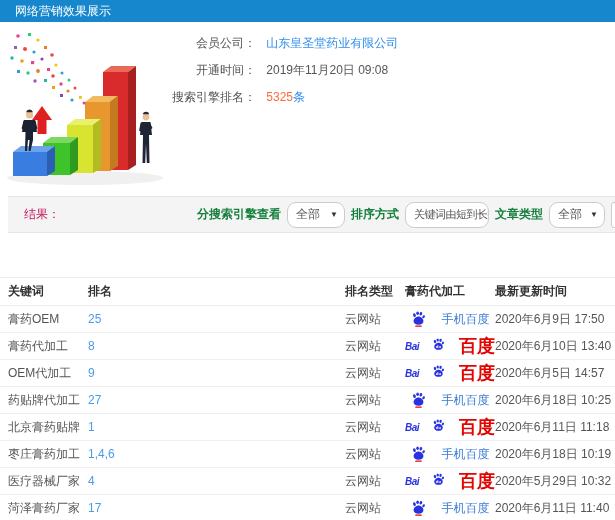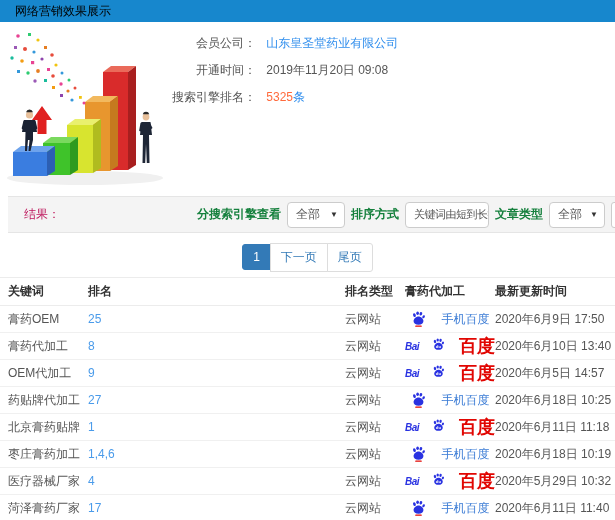--- a/index.html
+++ b/index.html
@@ -2,40 +2,40 @@
 <html><head>
 <meta charset="utf-8">
 <style>
   * { margin:0; padding:0; box-sizing:border-box; }
   html,body { background:#fff; }
   body { font-family:"Liberation Sans","DejaVu Sans",sans-serif; font-size:12px; color:#333; }
   .app { position:relative; width:615px; height:520px; background:#fff; overflow:hidden; }
 
   
   .topbar { position:absolute; left:0; top:0; width:615px; height:22px; background:#1787cd; }
-  .topbar .title { color:#000000; font-size:12px; line-height:22px; padding-left:15px; }
+  .topbar .title { color:#ffffff; font-size:12px; line-height:22px; padding-left:15px; }
 
   
   .info-section { position:absolute; left:0; top:22px; width:615px; height:174px; }
   .hero { position:absolute; left:0; top:6px; width:190px; height:162px; }
   .info-list { position:absolute; left:164px; top:8px; }
   .info-row { height:27px; line-height:27px; white-space:nowrap; }
   .info-label { display:inline-block; width:92px; text-align:right; color:#555; }
   .info-value { margin-left:7px; color:#555; }
   .link-blue { color:#2e8ded; text-decoration:none; cursor:pointer; }
   .orange { color:#ff6a3c; }
 
   
   .filter-bar { position:absolute; left:8px; top:196px; width:612px; height:37px;
     background:#f4f4f4; border:1px solid #e5e5e5; border-left:none; border-right:none; }
   .filter-bar .result-label { position:absolute; left:16px; top:0; line-height:35px; color:#be185d; }
   .filter-group { position:absolute; left:189px; top:0; height:35px; display:flex; align-items:center; gap:6px; white-space:nowrap; }
   .filter-label { font-weight:bold; color:#15803d; }
   .select { display:inline-flex; align-items:center; justify-content:space-between; gap:6px;
-    background:#fff; border:1px solid #ccc; border-radius:4px; height:26px; padding:0 6px 0 8px;
+    background:#fff; border:1px solid #ccc; border-radius:9px; height:26px; padding:0 6px 0 8px;
     color:#555; cursor:pointer; }
   .select .caret { font-size:8px; color:#333; }
   .sel-engine { width:58px; } .sel-sort { width:84px; font-size:11px; letter-spacing:-0.5px; overflow:hidden; } .sel-article { width:56px; }
   .submit-btn { background:#fff; border:1px solid #ccc; border-radius:3px; height:26px; padding:0 12px;
     color:#333; font-size:12px; cursor:pointer; font-family:inherit; }
 
   
   .pagination { position:absolute; left:0; top:243px; width:615px; text-align:center; }
   .page-item { display:inline-block; min-width:20px; padding:5px 10px; border:1px solid #ddd;
     background:#fff; color:#337ab7; text-decoration:none; margin-left:-1px; cursor:pointer; }
@@ -176,23 +176,20 @@
       </div>
       <span class="filter-label">文章类型</span>
       <div class="select sel-article">
         <span>全部</span>
         <span class="caret">▼</span>
       </div>
       <button class="submit-btn">提交</button>
     </div>
   </div>
 
-  <div class="pagination">
-    <a class="page-item first active">1</a><a class="page-item">下一页</a><a class="page-item last-r">尾页</a>
-  </div>
 
   <table class="rank-table">
     <colgroup>
         <col class="c1">
         <col class="c2">
         <col class="c3">
         <col class="c4">
         <col class="c5">
       </colgroup>
     <thead>

